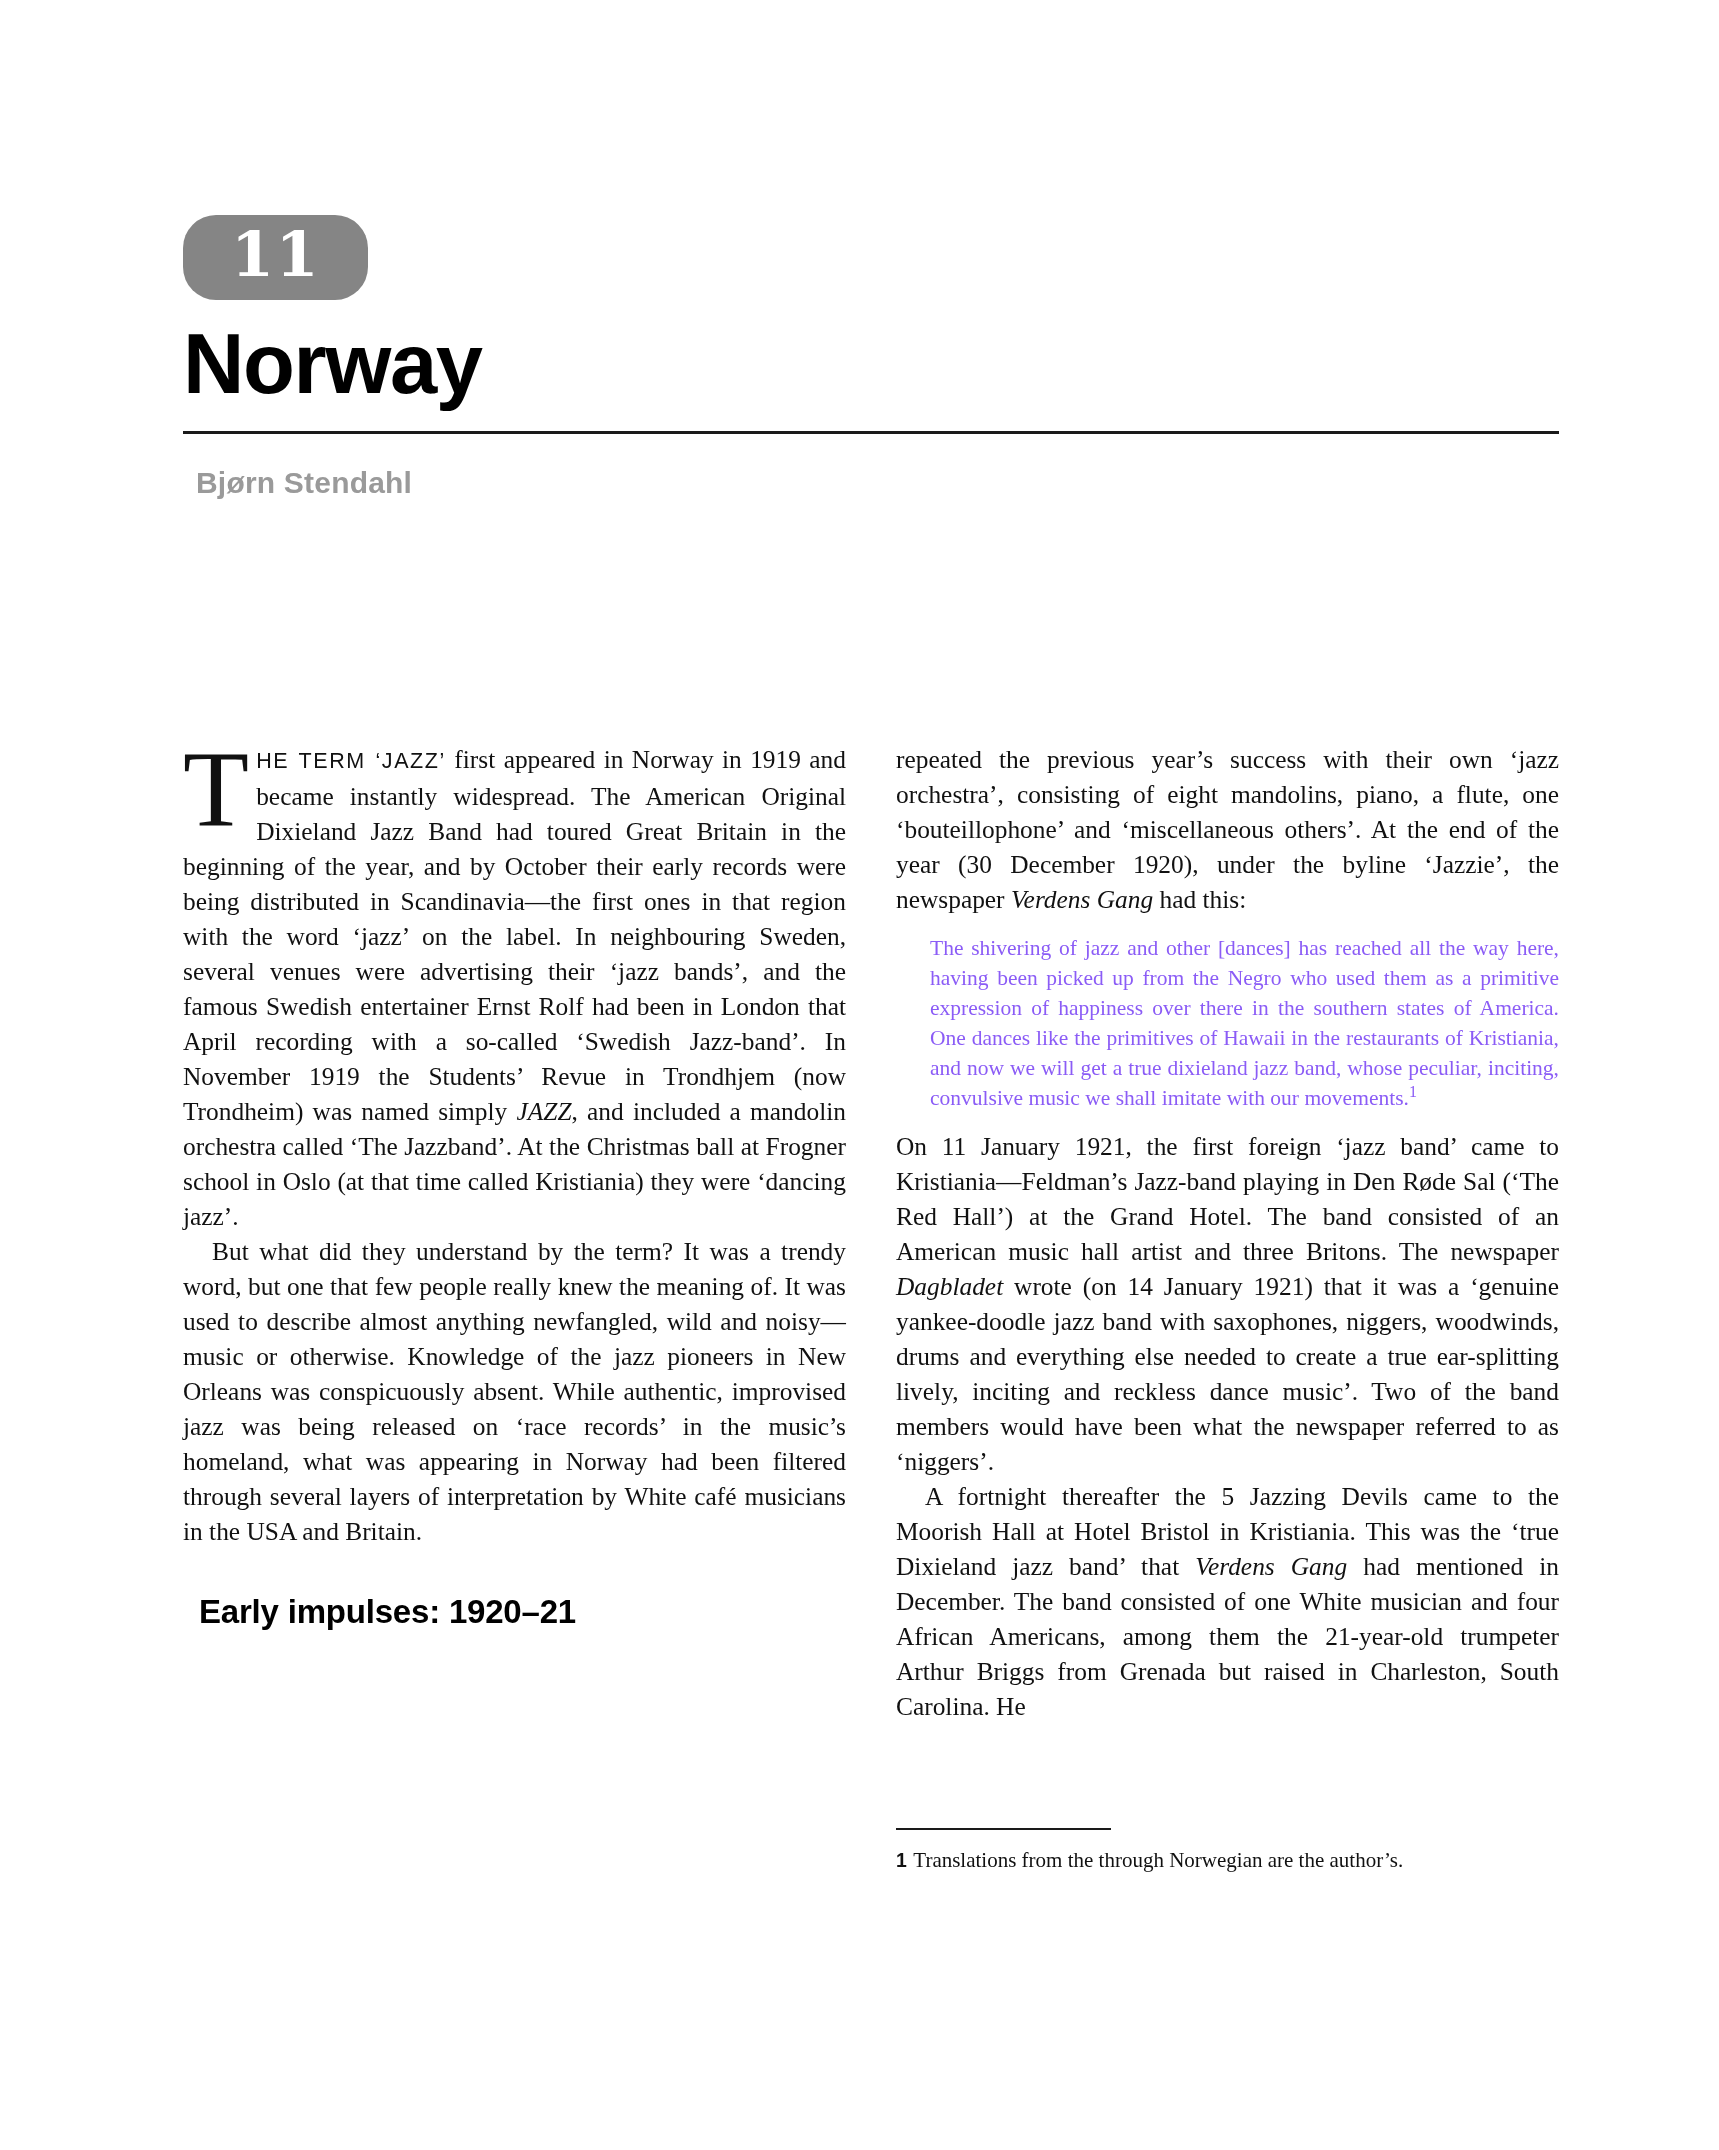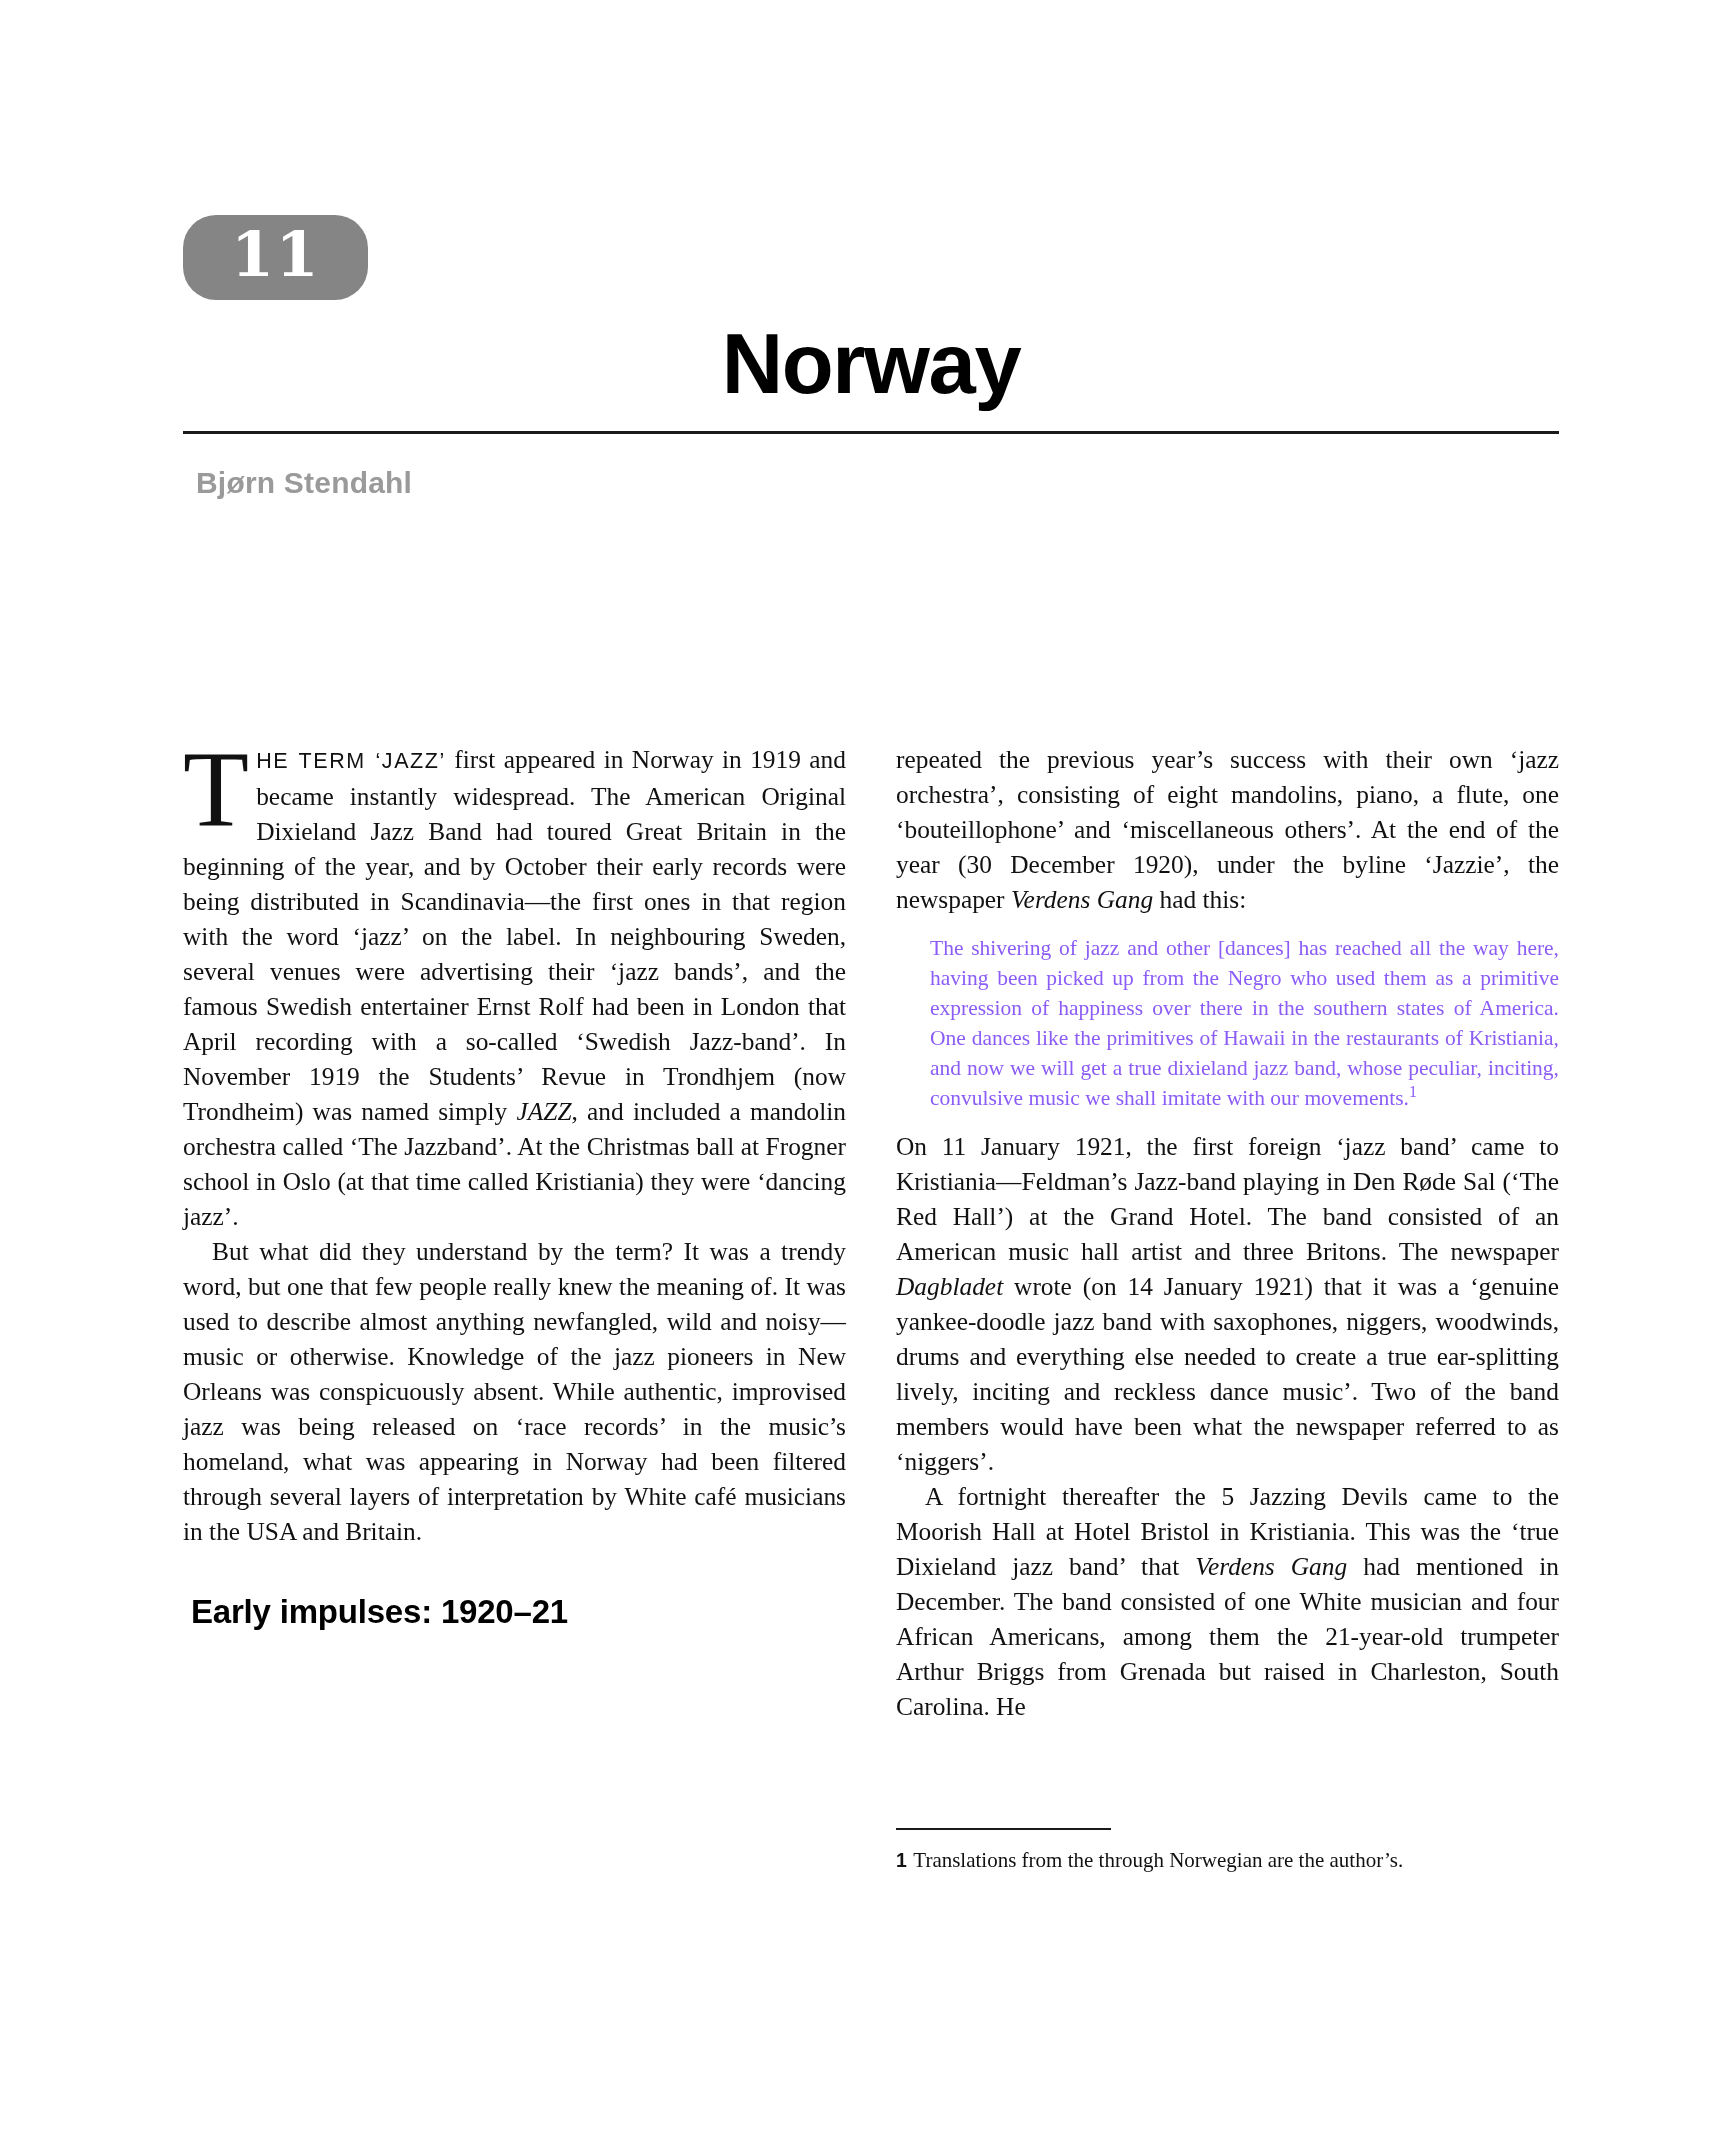--- a/index.html
+++ b/index.html
@@ -58,21 +58,20 @@
   }
 
   .chapter-title {
     font-family: "Liberation Sans", "DejaVu Sans", sans-serif;
     font-weight: bold;
     font-size: 85px;
     line-height: 1.05;
     letter-spacing: -1.4px;
     color: #000000;
     margin: 18.6px 0 0 0;
-    text-align: center;
   }
 
   .header-rule {
     width: 1376px;
     height: 2.9px;
     background: #1a1a1a;
     margin-top: 23px;
   }
 
   .chapter-author {
@@ -158,21 +157,21 @@
     color: #8b5cf6;
   }
 
   
   h2.section-heading {
     font-family: "Liberation Sans", "DejaVu Sans", sans-serif;
     font-weight: bold;
     font-size: 33px;
     letter-spacing: -0.2px;
     color: #000000;
-    margin: 44px 0 27px 8px;
+    margin: 44px 0 27px 16px;
   }
 
   
   .footnote-block {
     position: absolute;
     left: 0;
     bottom: 0;
     width: 663px;
   }
 

